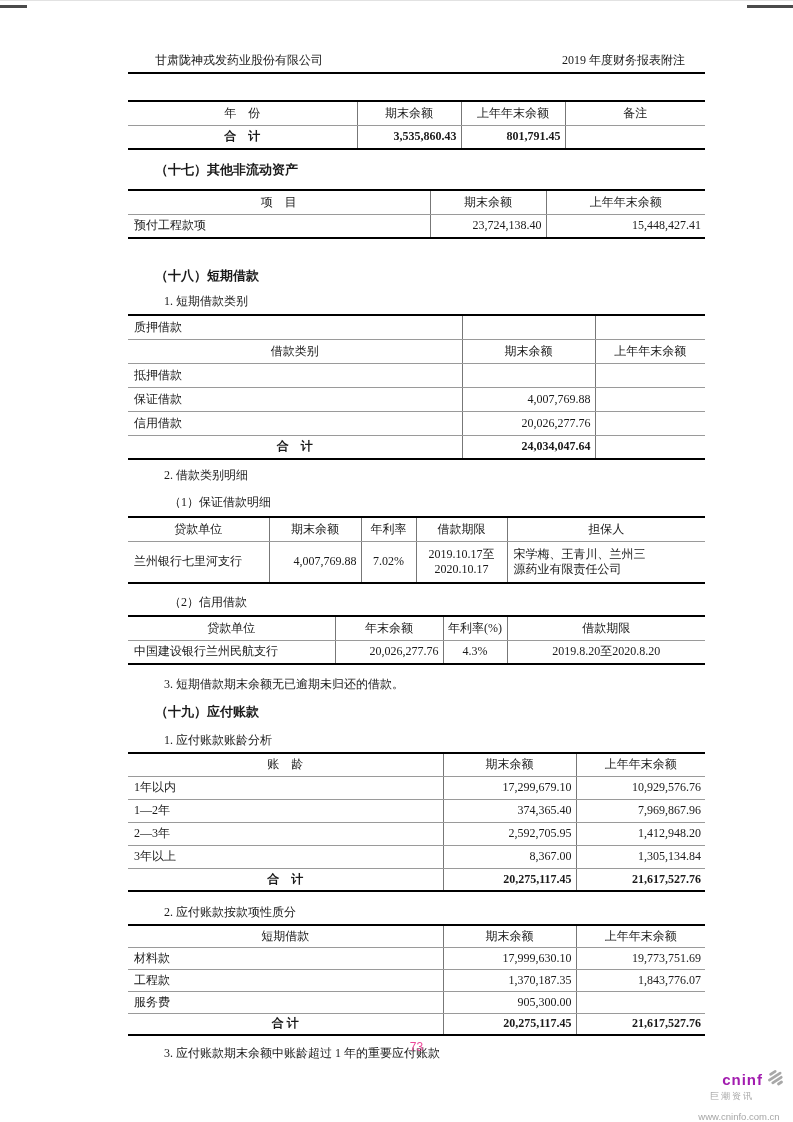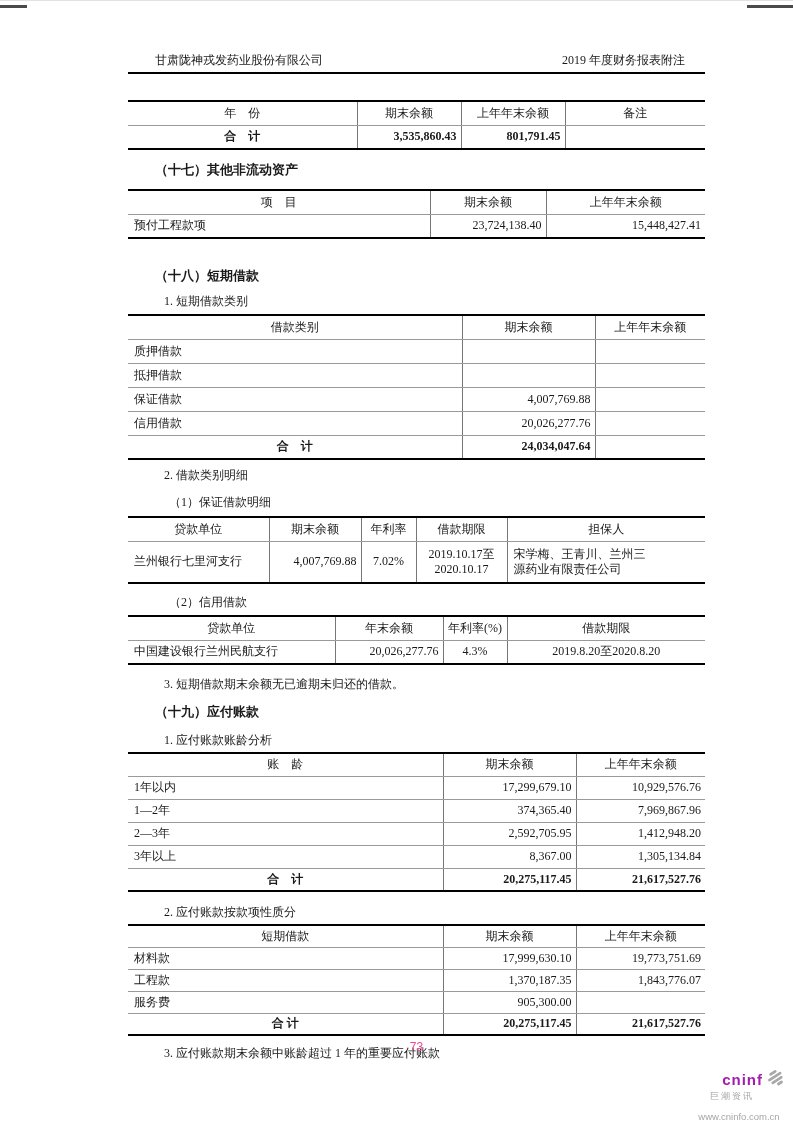--- a/index.html
+++ b/index.html
@@ -136,28 +136,28 @@
     <div class="sub-line s18-1">1. 短期借款类别</div>
 
     <table class="t-18a">
       <colgroup>
           <col style="width:334px">
           <col style="width:133px">
           <col style="width:110px">
         </colgroup>
       <tbody>
           <tr>
+        <td class="l">质押借款</td>
+        <td class="r"></td>
+        <td class="r"></td>
+      </tr>
+      <tr>
         <td class="c">借款类别</td>
         <td class="c">期末余额</td>
         <td class="c">上年年末余额</td>
-      </tr>
-      <tr>
-        <td class="l">质押借款</td>
-        <td class="r"></td>
-        <td class="r"></td>
       </tr>
       <tr>
         <td class="l">抵押借款</td>
         <td class="r"></td>
         <td class="r"></td>
       </tr>
       <tr>
         <td class="l">保证借款</td>
         <td class="r">4,007,769.88</td>
         <td class="r"></td>

